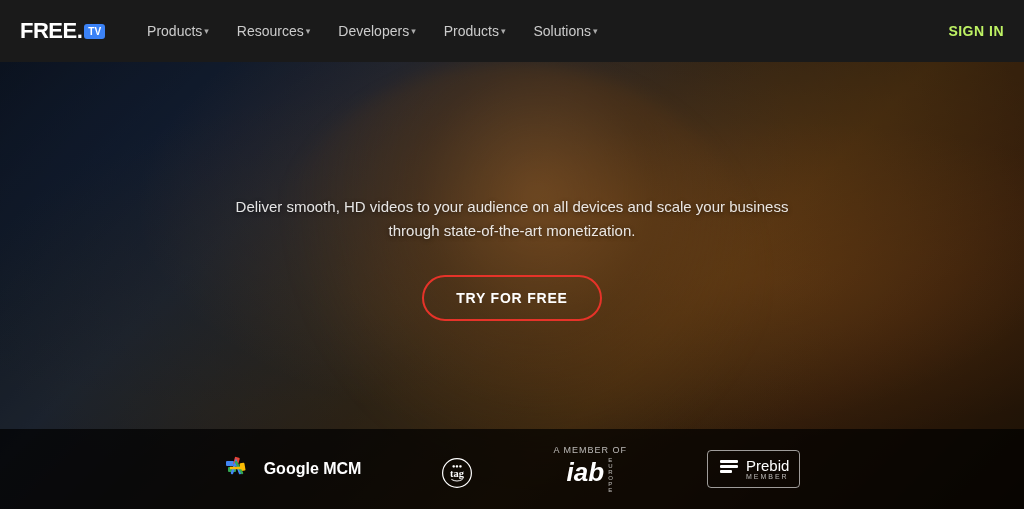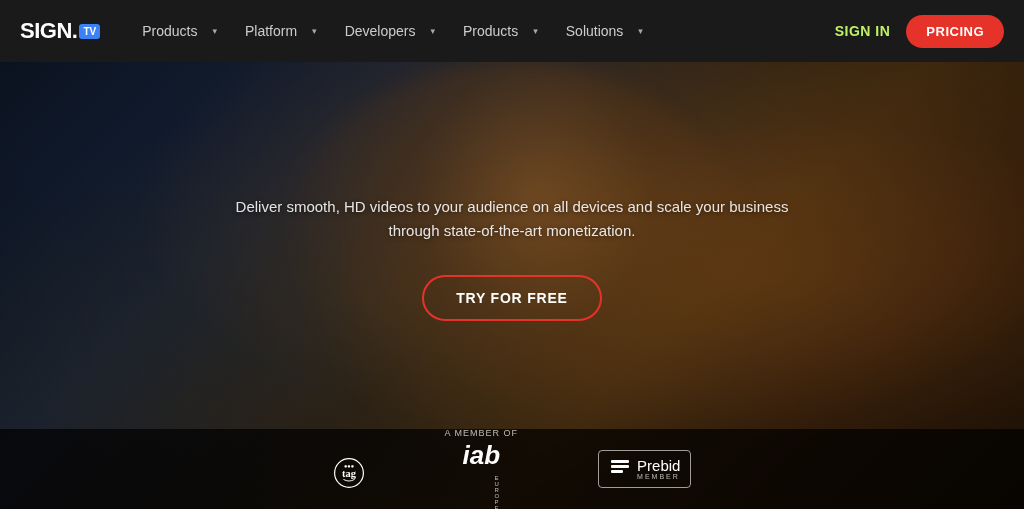--- a/index.html
+++ b/index.html
@@ -43,21 +43,21 @@
       flex: 1;
     }
     .nav-item {
       color: #ccc;
       font-size: 14px;
       font-weight: 500;
       padding: 8px 12px;
       cursor: pointer;
       display: flex;
       align-items: center;
-      gap: 15px;
+      gap: 2px;
       border-radius: 4px;
       white-space: nowrap;
     }
     .nav-item .chevron {
       font-size: 9px;
       color: #aaa;
     }
     .nav-right {
       display: flex;
       align-items: center;
@@ -216,76 +216,93 @@
 <div class="hero">
   <div class="hero-bg">
     <div class="hero-overlay"></div>
     <div class="figure-shape"></div>
     <div class="hero-dark"></div>
   </div>
 </div>
 
 <nav class="navbar">
   <div class="logo">
-    <span class="logo-text">SIGN.</span>
+    <span class="logo-text">FREE.</span>
     <span class="logo-tv">TV</span>
   </div>
 
   <div class="nav-links">
     <div class="nav-item">
       <span>Products</span>
       <span class="chevron">▾</span>
     </div>
     <div class="nav-item">
-      <span>Platform</span>
+      <span>Resources</span>
       <span class="chevron">▾</span>
     </div>
     <div class="nav-item">
       <span>Developers</span>
       <span class="chevron">▾</span>
     </div>
     <div class="nav-item">
       <span>Products</span>
       <span class="chevron">▾</span>
     </div>
     <div class="nav-item">
       <span>Solutions</span>
       <span class="chevron">▾</span>
     </div>
   </div>
 
   <div class="nav-right">
     <span class="sign-in">SIGN IN</span>
-    <button class="pricing-btn">PRICING</button>
   </div>
 </nav>
 
 <div class="hero-content">
   <p class="hero-subtitle">Deliver smooth, HD videos to your audience on all devices and scale your business through state-of-the-art monetization.</p>
   <button class="try-free-btn">TRY FOR FREE</button>
 </div>
 
 <div class="logos-bar">
 
+  <div class="logo-item">
+    <div class="logo-icon">
+      <svg width="28" height="28" viewBox="0 0 28 28">
+
+        <rect x="0" y="8" width="8" height="5" rx="1" fill="#4285F4"></rect>
+        <rect x="2" y="14" width="8" height="5" rx="1" fill="#34A853"></rect>
+        <rect x="8" y="4" width="5" height="8" rx="1" fill="#EA4335" transform="rotate(15 10 8)"></rect>
+        <rect x="14" y="10" width="5" height="8" rx="1" fill="#FBBC05" transform="rotate(-10 16 14)"></rect>
+
+        <path d="M4 14 L10 6 L16 14 L12 14 L12 22 L8 22 L8 14 Z" fill="none"></path>
+
+        <path d="M6 20 L10 9 L14 20" fill="none" stroke="#4285F4" stroke-width="2.5" stroke-linecap="round"></path>
+        <path d="M10 9 L16 20" fill="none" stroke="#34A853" stroke-width="2.5" stroke-linecap="round"></path>
+        <path d="M4 15 L16 15" fill="none" stroke="#FBBC05" stroke-width="2.5"></path>
+      </svg>
+    </div>
+    <span class="logo-item-text">Google MCM</span>
+  </div>
 
   <div class="logo-item">
     <div class="logo-icon">
       <svg width="40" height="40" viewBox="0 0 40 40">
         <circle cx="20" cy="20" r="18" fill="none" stroke="white" stroke-width="1.5"></circle>
         <text x="20" y="25" text-anchor="middle" fill="white" font-size="13" font-weight="700" font-family="serif">tag</text>
         <path d="M13 28 Q20 32 27 28" fill="none" stroke="white" stroke-width="1.2"></path>
         <text x="20" y="14" text-anchor="middle" fill="white" font-size="7">●●●</text>
       </svg>
     </div>
   </div>
 
   <div class="logo-item">
     <div style="display:flex; flex-direction:column; align-items:center;">
       <span style="font-size:9px; color:rgba(255,255,255,0.7); letter-spacing:1px; margin-bottom:2px;">A MEMBER OF</span>
-      <div style="display:flex; align-items:flex-end; gap:4px;flex-direction:column;">
+      <div style="display:flex; align-items:flex-start; gap:4px;">
         <span style="font-size:26px; font-weight:900; color:white; font-style:italic;">iab</span>
         <div style="display:flex; flex-direction:column; font-size:6px; color:rgba(255,255,255,0.7); letter-spacing:1px;">
           <span>E</span>
             <span>U</span>
             <span>R</span>
             <span>O</span>
             <span>P</span>
             <span>E</span>
         </div>
       </div>

